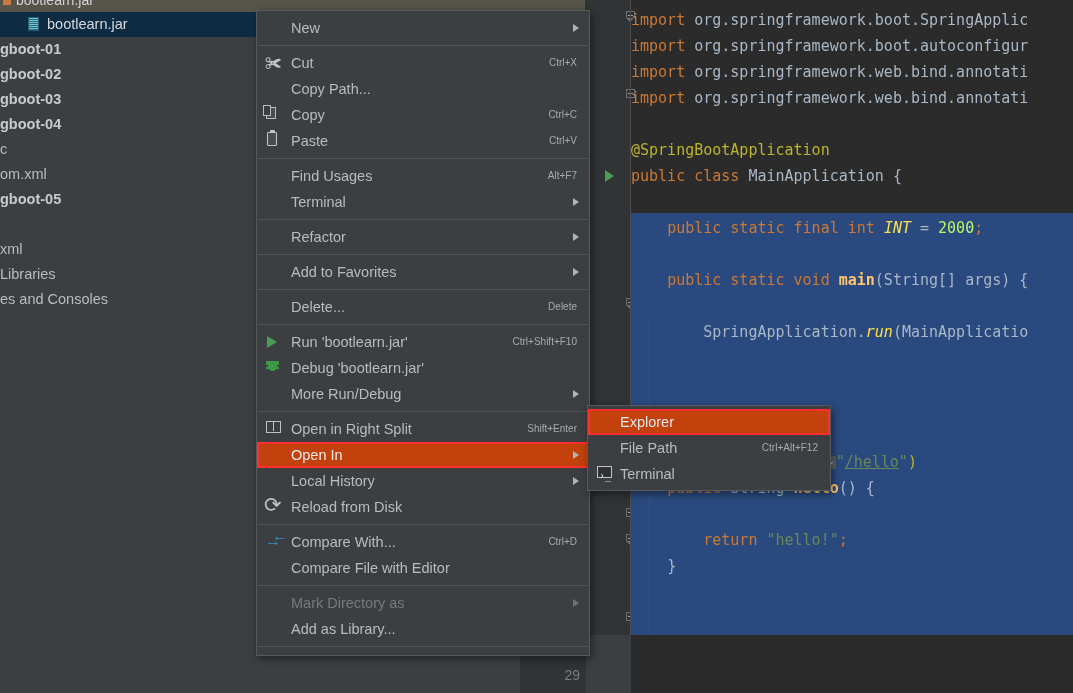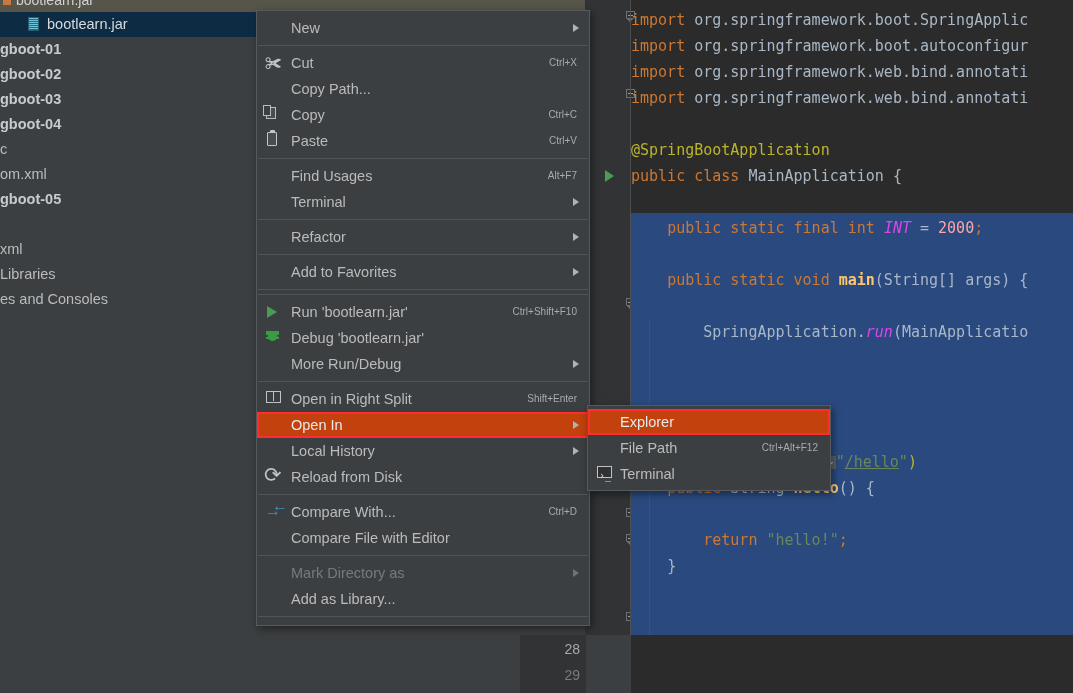--- a/index.html
+++ b/index.html
@@ -116,23 +116,23 @@
   }
   #bottom-strip-inner {
     position: absolute; left: 46px; top: 0px;
     width: 442px; height: 58px;
     background: #2b2b2b;
   }
 
   .kw { color: #cc7832; }
   .anno { color: #bbb529; }
   .id { color: #a9b7c6; }
-  .static-ital { color: #d946ef; font-style: italic; }
+  .static-ital { color: #fde047; font-style: italic; }
   .str { color: #6a8759; }
-  .num { color: #fca5a5; text-align: right; }
+  .num { color: #bef264; text-align: right; }
   .mname { color: #ffc66d; }
   .bld { font-weight: bold; }
   .urlstr { color: #6a8759; text-decoration: underline; }
 
   
   .gutter-run {
     position: absolute;
     width: 0; height: 0;
     border-left: 9px solid #499c54;
     border-top: 6px solid transparent;
@@ -533,20 +533,24 @@
       <span class="arrow-right"></span>
     </div>
     <div class="menu-sep"></div>
 
     <div class="menu-item">
       <span class="mi-label">Add to Favorites</span>
       <span class="arrow-right"></span>
     </div>
     <div class="menu-sep"></div>
 
+    <div class="menu-item">
+      <span class="mi-label">Delete...</span>
+      <span class="shortcut">Delete</span>
+    </div>
     <div class="menu-sep"></div>
 
     <div class="menu-item">
       <span class="mi-icon ic-run"></span>
       <span class="mi-label">Run 'bootlearn.jar'</span>
       <span class="shortcut">Ctrl+Shift+F10</span>
     </div>
     <div class="menu-item">
       <span class="mi-icon ic-debug"></span>
       <span class="mi-label">Debug 'bootlearn.jar'</span>

